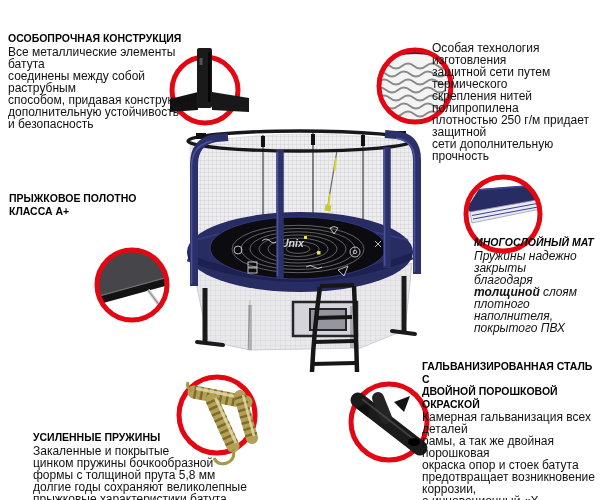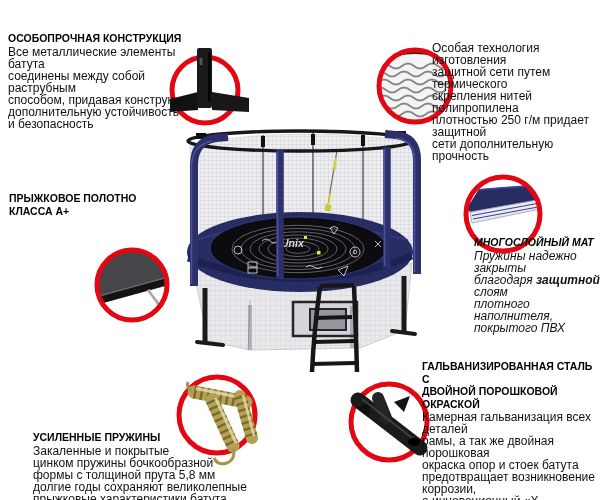--- a/index.html
+++ b/index.html
@@ -236,21 +236,21 @@
 </div>
 
 <div class="callout" style="left:9px;top:192px;width:150px;">
   <h3 style="white-space:pre-line">ПРЫЖКОВОЕ ПОЛОТНО
 КЛАССА А+</h3>
 </div>
 
 <div class="callout" style="left:474px;top:236px;width:126px;font-style:italic;">
   <h3 style="white-space:pre-line">МНОГОСЛОЙНЫЙ МАТ</h3>
   <div class="body"><span>Пружины надежно закрыты
-благодаря </span><span class="b">защитной</span><span> слоям
+благодаря </span><span class="b">толщиной</span><span> слоям
 плотного наполнителя,
 покрытого ПВХ</span></div>
 </div>
 
 <div class="callout" style="left:33px;top:401px;width:218px;margin-top:30px;">
   <h3 style="white-space:pre-line">УСИЛЕННЫЕ ПРУЖИНЫ</h3>
   <div class="body">Закаленные и покрытые
 цинком пружины бочкообразной
 формы с толщиной прута 5,8 мм
 долгие годы сохраняют великолепные

